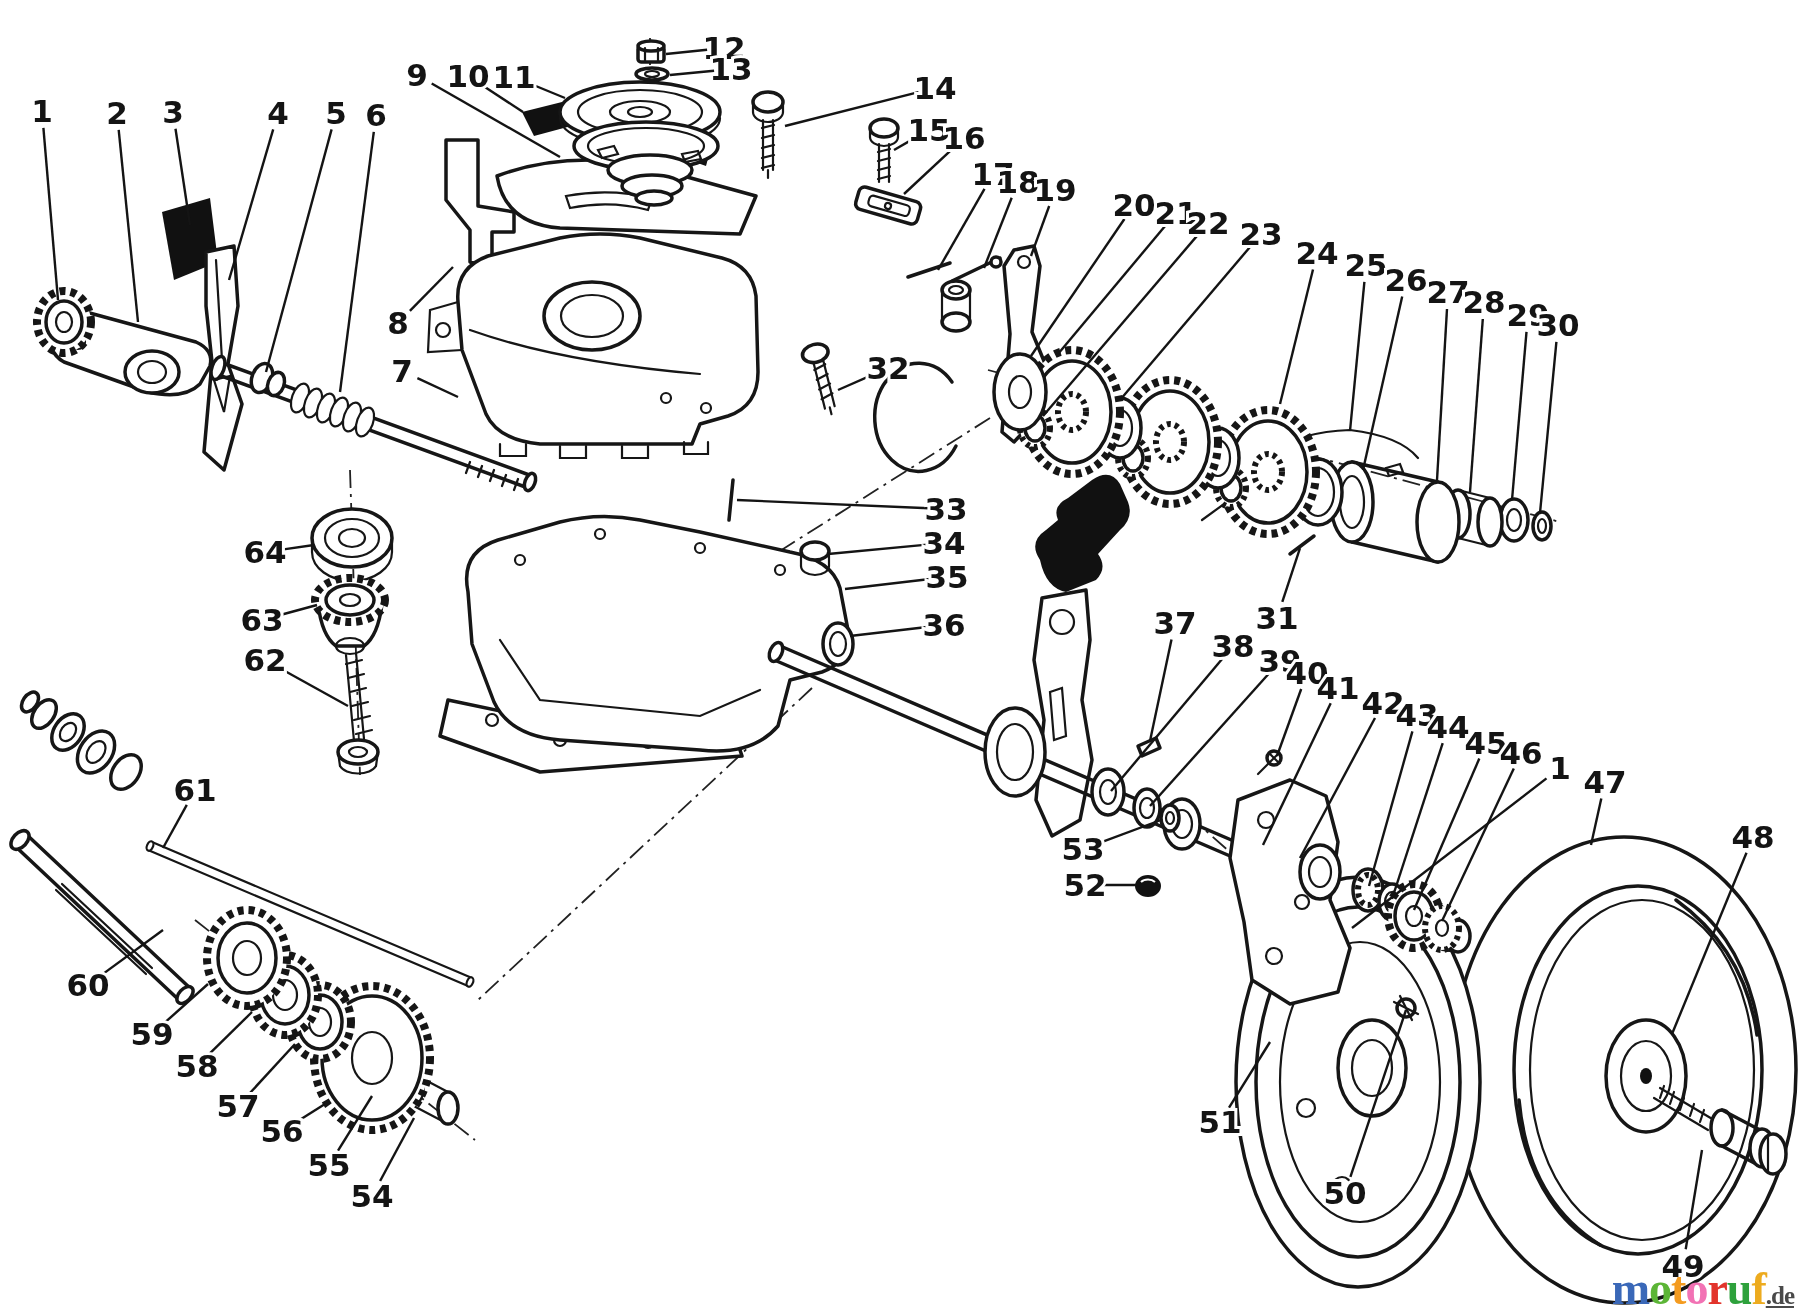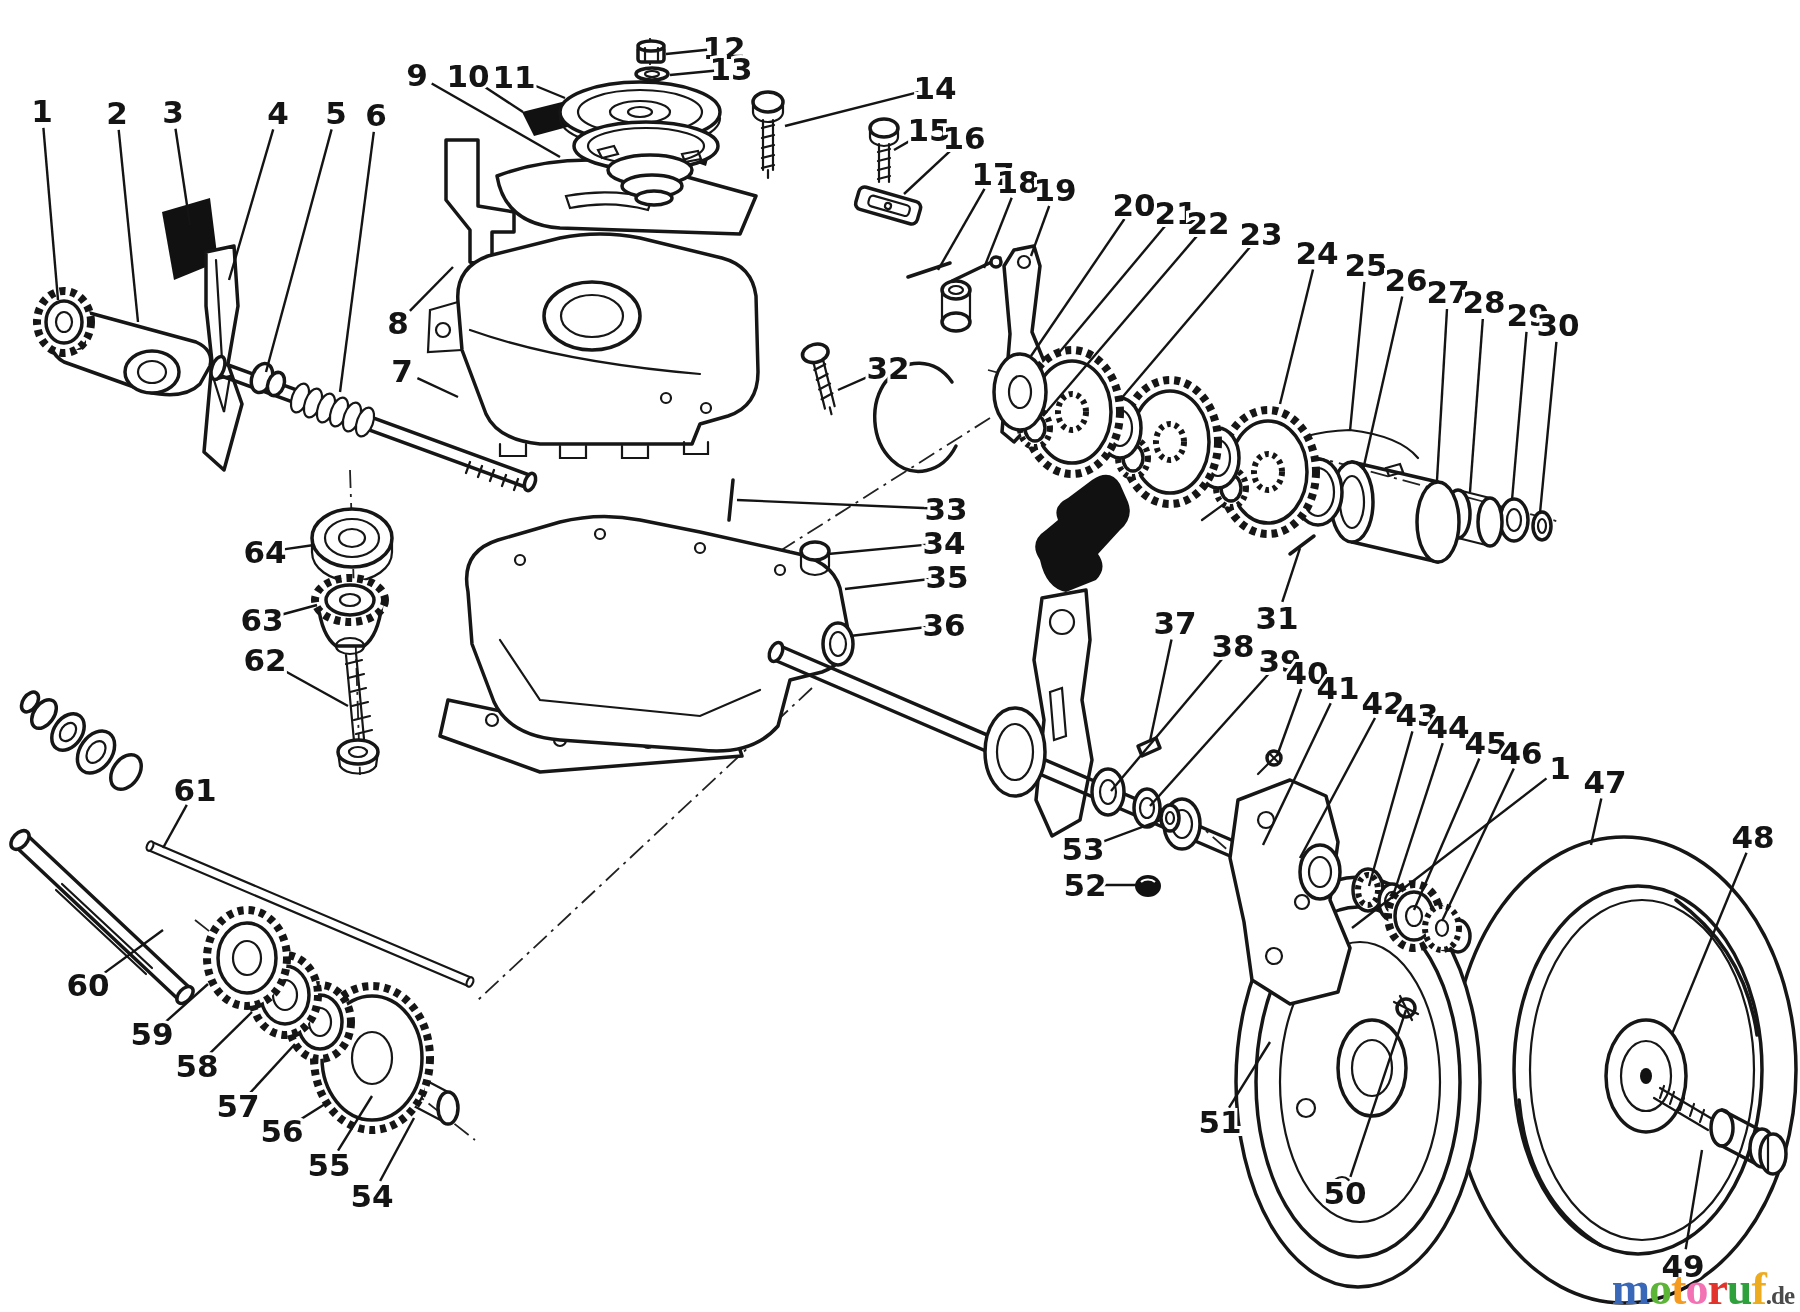--- a/index.html
+++ b/index.html
@@ -11,21 +11,21 @@
   .wf{fill:#ffffff;}
   .bf{fill:#111111;stroke:none;}
   .teeth{stroke:#161616;fill:#ffffff;stroke-width:8;stroke-dasharray:6 5;}
   .teeth-s{stroke:#161616;fill:#ffffff;stroke-width:6;stroke-dasharray:4 4;}
   .dash{stroke:#222;stroke-width:1.8;fill:none;stroke-dasharray:18 6 3 6;}
   .leader{stroke:#141414;stroke-width:2.4;}
   .callout{font:700 31px "DejaVu Sans","Liberation Sans",sans-serif;fill:#141414;
            text-anchor:middle;paint-order:stroke;stroke:#ffffff;stroke-width:6px;}
   #logo{position:absolute;right:6px;bottom:0px;font-family:"Liberation Serif","DejaVu Serif",serif;
         font-weight:bold;font-size:46px;letter-spacing:-1px;line-height:1;}
-  #logo .suffix{font-size:25px;font-weight:bold;}
+  #logo .suffix{font-size:25px;font-weight:bold;text-decoration:underline;}
 </style>
 </head>
 <body>
 
 <div id="stage">
 <svg width="1800" height="1312" viewBox="0 0 1800 1312">
 
   <g>
     <line class="dash" x1="650" y1="38" x2="650" y2="205"></line>
     <line class="dash" x1="988" y1="370" x2="1560" y2="522"></line>

